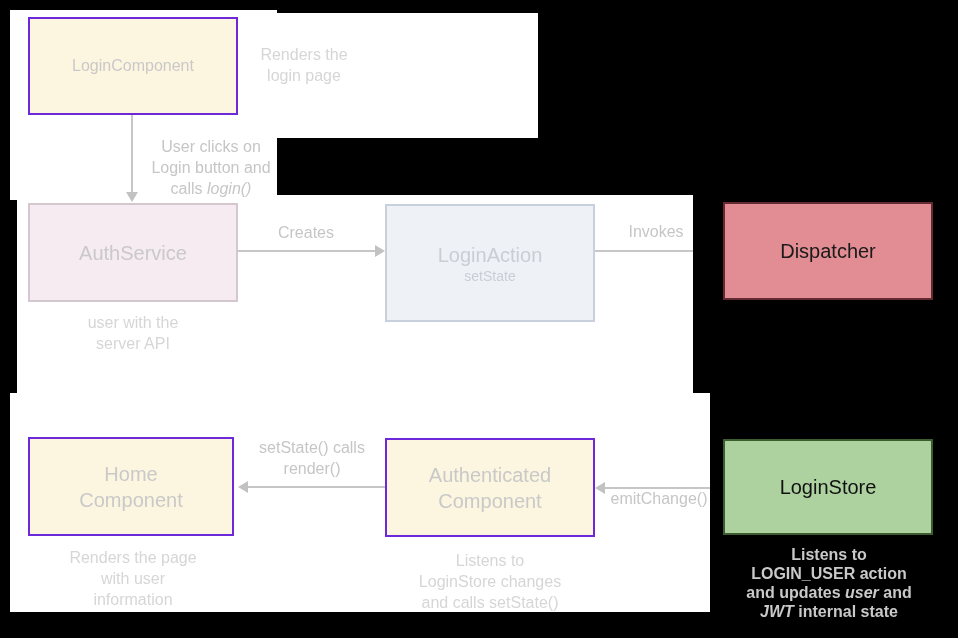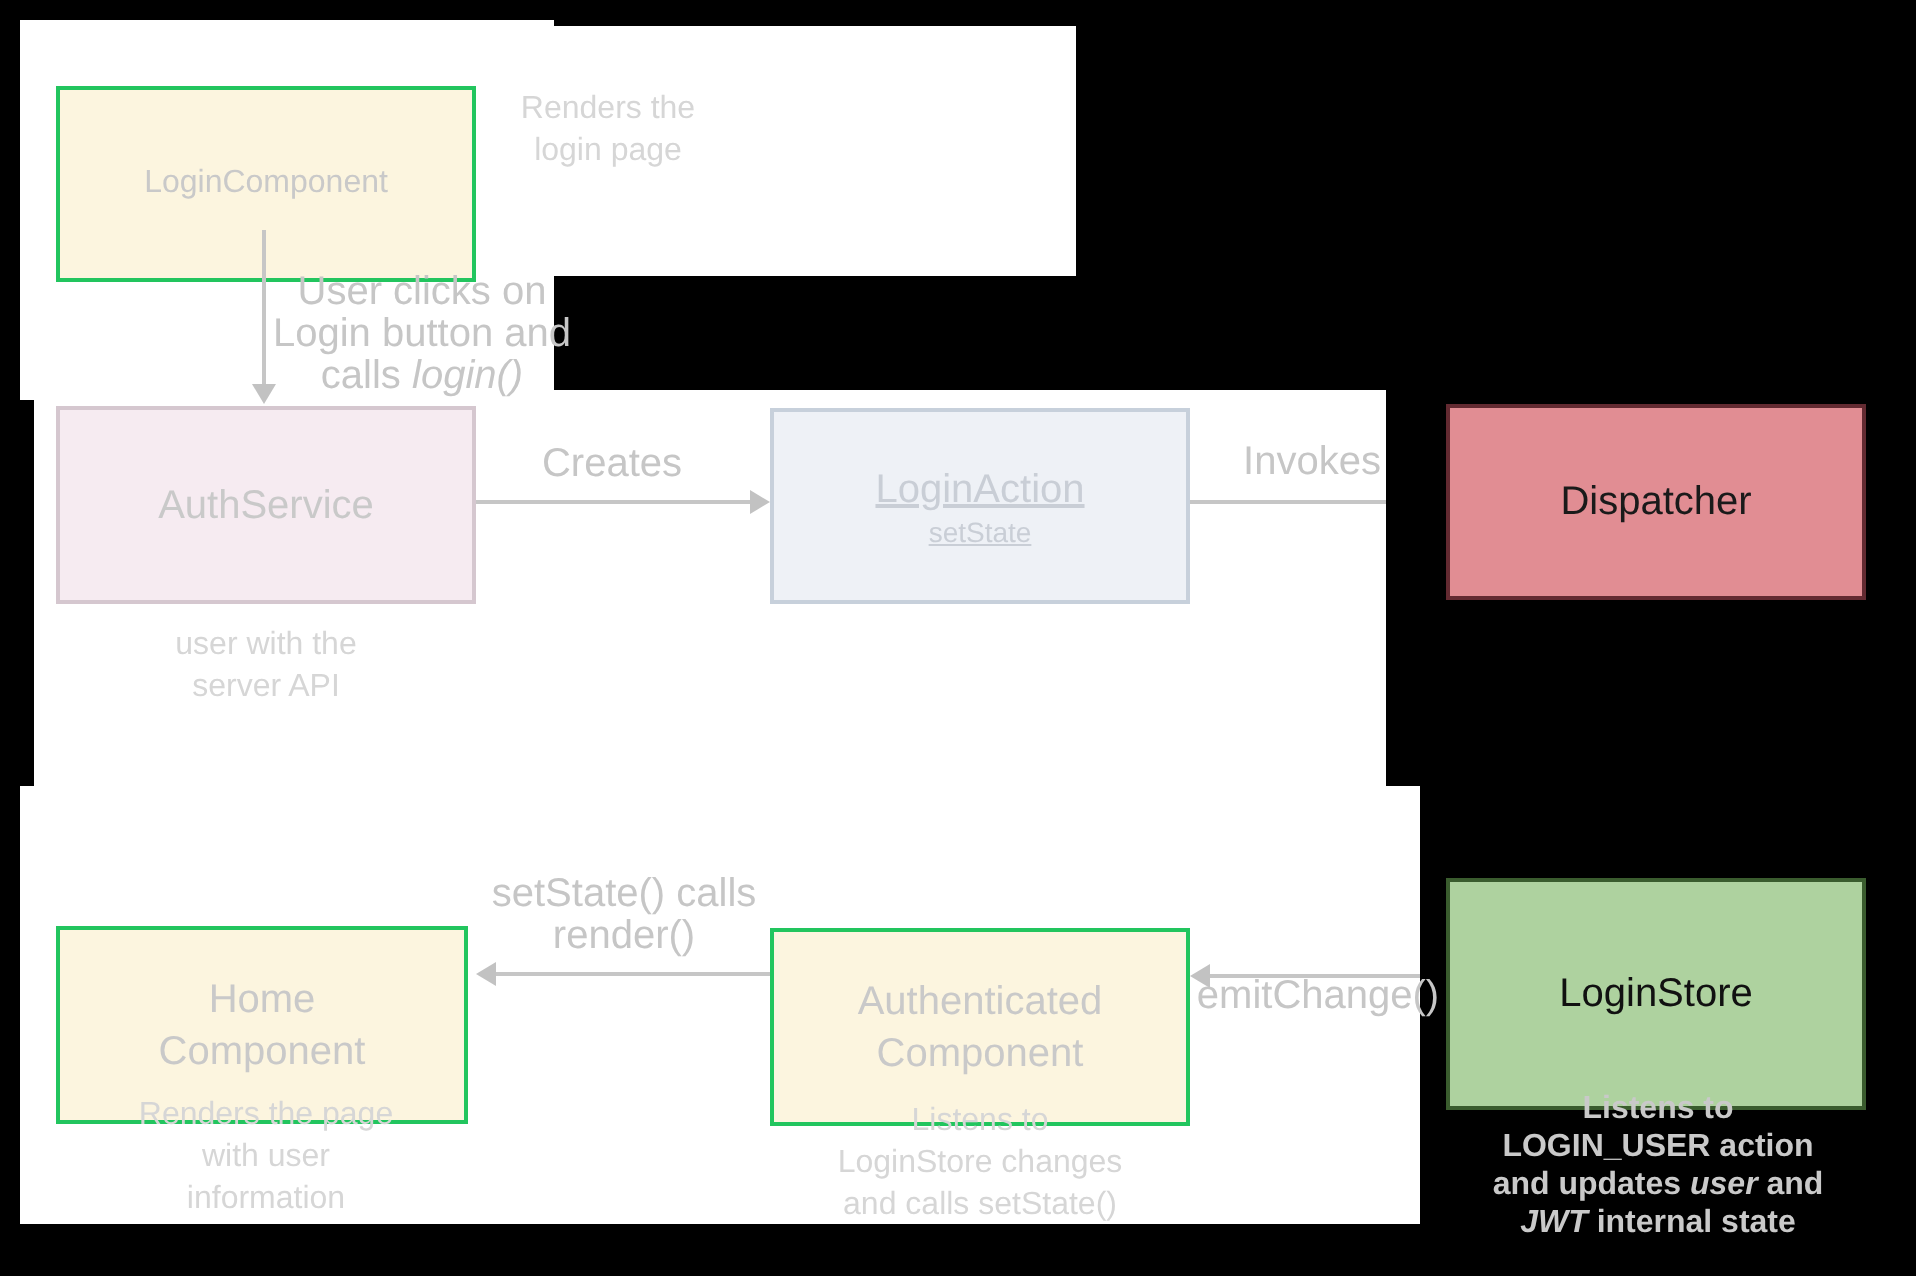--- a/index.html
+++ b/index.html
@@ -1,37 +1,37 @@
 <!DOCTYPE html>
 <html><head>
 <meta charset="utf-8">
 <style>
   html,body{margin:0;padding:0;background:#000;}
   .stage{position:relative;width:958px;height:638px;background:#000;overflow:hidden;
          font-family:"Liberation Sans", sans-serif;}
   .panel{position:absolute;background:#ffffff;}
   .node{position:absolute;display:flex;flex-direction:column;align-items:center;justify-content:center;
         text-align:center;box-sizing:border-box;}
-  .node.cream{background:#fcf5df;border:2px solid #22c55e;color:#c9c9c9;margin-top:26px;}
+  .node.cream{background:#fcf5df;border:2px solid #6d28d9;color:#c9c9c9;}
   .node.pink{background:#f6ebf1;border:2px solid #d5c7cf;color:#c9c9c9;}
   .node.blue{background:#eef1f6;border:2px solid #c7d0db;color:#c9ced6;}
   .node.red{background:#e18d93;border:2px solid #632a31;color:#1a1a1a;}
   .node.green{background:#aed29f;border:2px solid #3a5c2e;color:#111111;}
   .node .big{font-size:20px;line-height:26px;}
   .node .small-title{font-size:16px;}
   .node .sub{font-size:14px;line-height:16px;}
   .hline{position:absolute;height:2px;background:#c6c6c6;}
   .vline{position:absolute;width:2px;background:#c6c6c6;}
   .head-right{position:absolute;width:0;height:0;border-top:6px solid transparent;
               border-bottom:6px solid transparent;border-left:10px solid #c2c2c2;}
   .head-left{position:absolute;width:0;height:0;border-top:6px solid transparent;
              border-bottom:6px solid transparent;border-right:10px solid #c2c2c2;}
   .head-down{position:absolute;width:0;height:0;border-left:6px solid transparent;
              border-right:6px solid transparent;border-top:10px solid #c2c2c2;}
-  .edge-label{position:absolute;color:#c6c6c6;font-size:20px;line-height:21px;text-align:center;
+  .edge-label{position:absolute;color:#c6c6c6;font-size:16px;line-height:21px;text-align:center;
               transform:translateX(-50%);white-space:nowrap;}
   .caption{position:absolute;color:#d6d6d6;font-size:16px;line-height:21px;text-align:center;
            transform:translateX(-50%);white-space:nowrap;}
   .note-dark{position:absolute;color:#c9c9c9;font-size:16px;line-height:19px;font-weight:600;
              text-align:center;transform:translateX(-50%);white-space:nowrap;}
   em{font-style:italic;}
 </style>
 </head>
 <body>
 
@@ -64,21 +64,21 @@
   </div>
   <div class="caption" style="left:133px;top:312px;">
     <div>user with the</div>
     <div>server API</div>
   </div>
 
   <div class="hline" style="left:238px;top:250px;width:138px;"></div>
   <div class="head-right" style="left:375px;top:245px;"></div>
   <div class="edge-label" style="left:306px;top:222px;">Creates</div>
 
-  <div class="node blue" style="left:385px;top:204px;width:210px;height:98px;text-decoration:underline;">
+  <div class="node blue" style="left:385px;top:204px;width:210px;height:118px;">
     <span class="big">LoginAction</span>
     <span class="sub">setState</span>
   </div>
 
   <div class="hline" style="left:595px;top:250px;width:98px;"></div>
   <div class="edge-label" style="left:656px;top:221px;">Invokes</div>
 
   <div class="node red" style="left:723px;top:202px;width:210px;height:98px;">
     <span class="big">Dispatcher</span>
   </div>
@@ -111,21 +111,21 @@
   <div class="caption" style="left:490px;top:550px;">
     <div>Listens to</div>
     <div>LoginStore changes</div>
     <div>and calls setState()</div>
   </div>
 
   <div class="hline" style="left:604px;top:487px;width:106px;"></div>
   <div class="head-left" style="left:595px;top:482px;"></div>
   <div class="edge-label" style="left:659px;top:450px;margin-top:38px;">emitChange()</div>
 
-  <div class="node green" style="left:723px;top:439px;width:210px;height:116px;">
+  <div class="node green" style="left:723px;top:439px;width:210px;height:96px;">
     <span class="big">LoginStore</span>
   </div>
 
   <div class="note-dark" style="left:829px;top:545px;">
     <div>Listens to</div>
     <div>LOGIN_USER action</div>
     <div><span>and updates </span><em>user</em><span> and</span></div>
     <div><em>JWT</em><span> internal state</span></div>
   </div>
 

